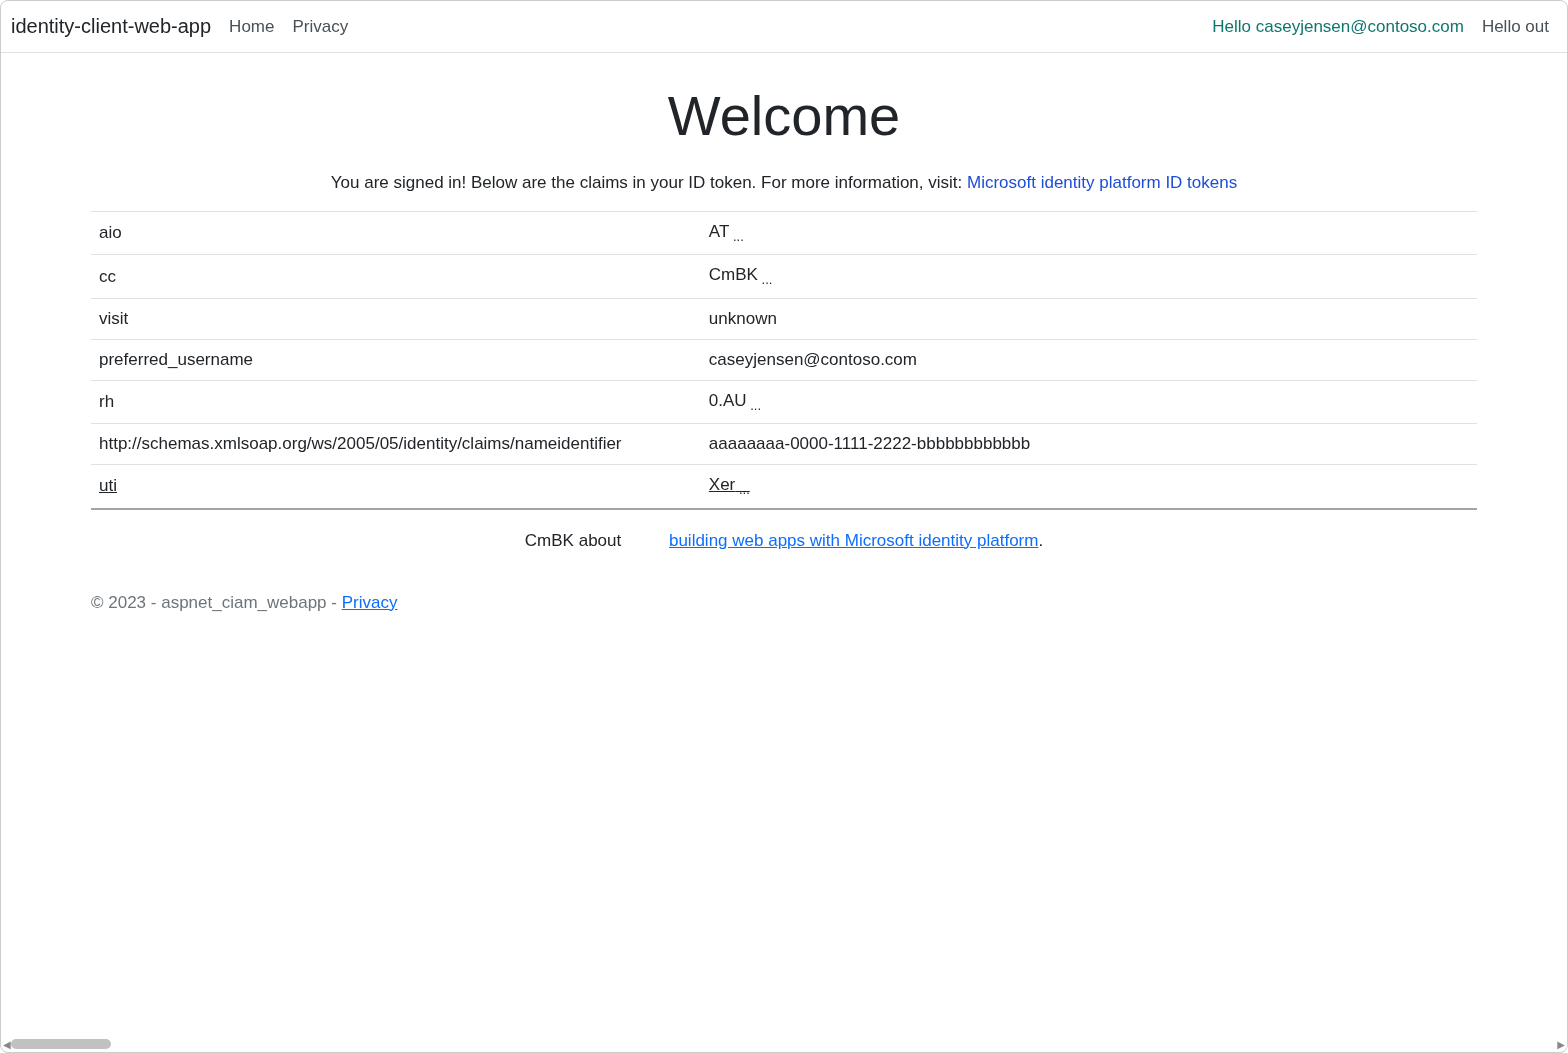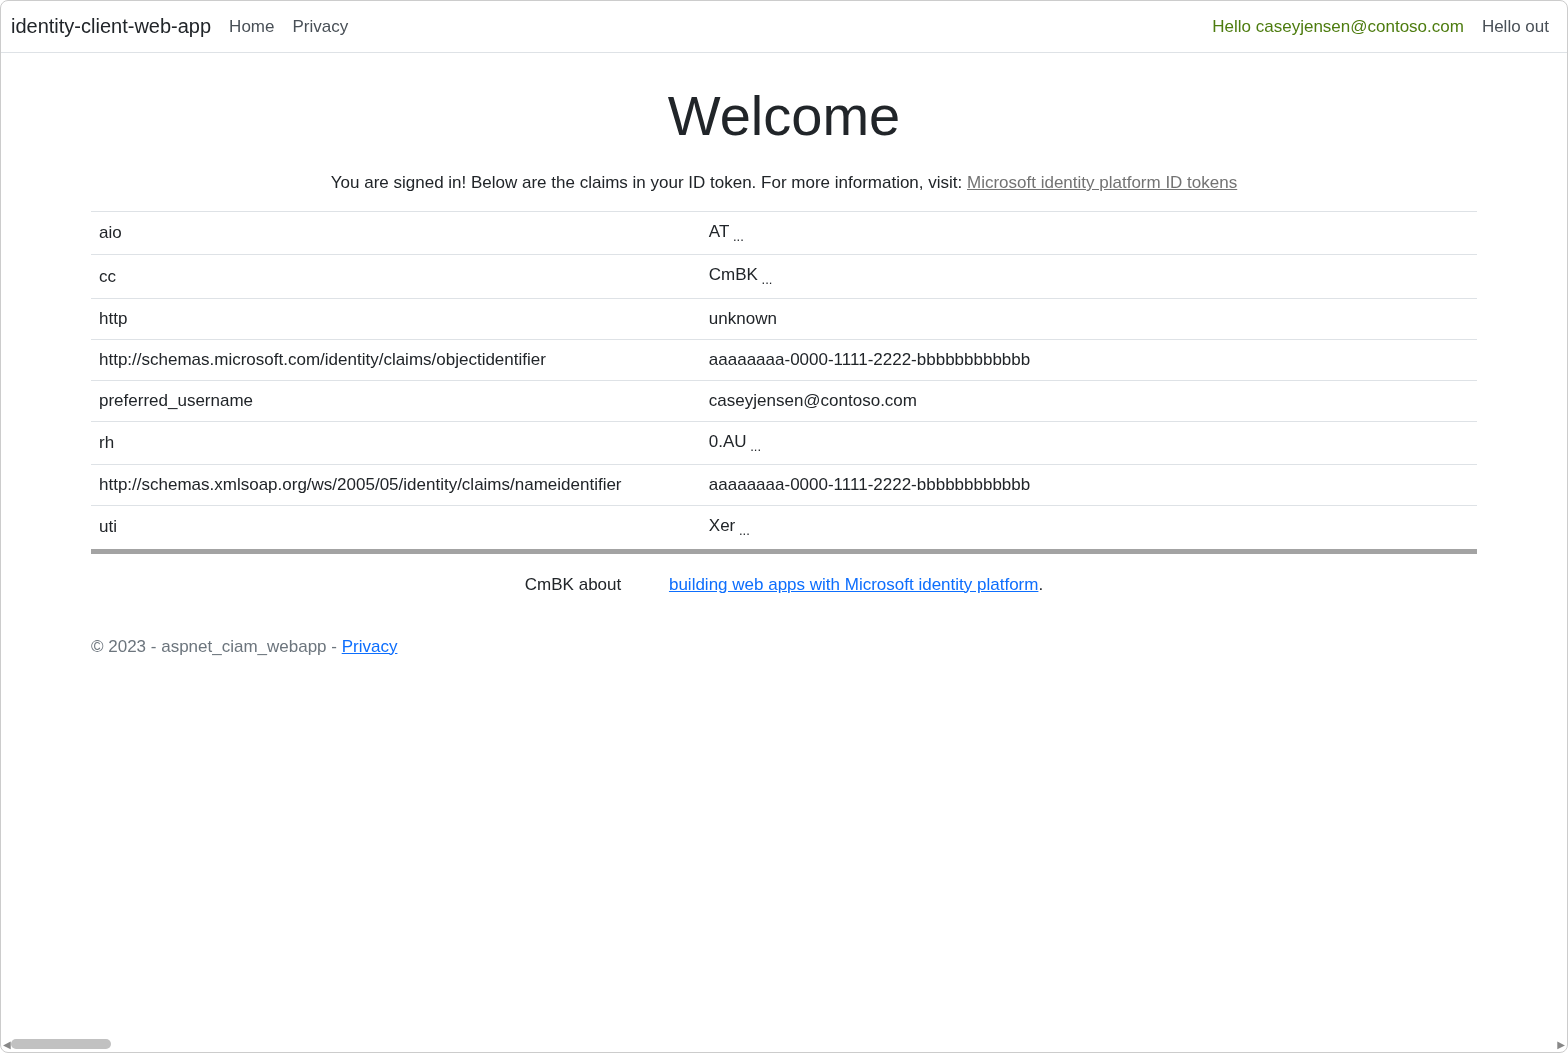--- a/index.html
+++ b/index.html
@@ -43,53 +43,53 @@
       cursor: pointer;
     }
     .navbar-right {
       display: flex;
       align-items: center;
       gap: 18px;
       padding-right: 8px;
     }
     .user-greeting {
       font-size: 17px;
-      color: #4d7c0f;
+      color: #0f766e;
     }
     .main {
       padding: 20px 90px 0 90px;
     }
     .welcome-title {
       font-size: 56px;
       font-weight: 300;
       text-align: center;
       margin-top: 10px;
       margin-bottom: 25px;
       color: #212529;
     }
     .intro-text {
       text-align: center;
       font-size: 17px;
       color: #212529;
       margin-bottom: 18px;
     }
     .intro-text a {
-      color: #737373;
-      text-decoration: underline;
+      color: #1d4ed8;
     }
     .claims-table {
       width: 100%;
       border-collapse: collapse;
       margin-bottom: 21px;
     }
     .claims-table tr {
       border-top: 1px solid #dee2e6;
     }
     .claims-table tr:last-child {
-      border-bottom: 5px solid #a3a3a3;
+      border-bottom: 2px solid #a3a3a3;
+      text-decoration: underline;
     }
     .claims-table td {
       padding: 10px 8px;
       font-size: 17px;
       vertical-align: middle;
     }
     .claims-table td:first-child {
       width: 44%;
     }
     .learn-text {
@@ -164,26 +164,22 @@
     <tbody id="claims-body">
         <tr>
           <td>aio</td>
           <td>AT<span class="ellipsis"> ...</span></td>
         </tr>
         <tr>
           <td>cc</td>
           <td>CmBK<span class="ellipsis"> ...</span></td>
         </tr>
         <tr>
-          <td>http</td>
+          <td>visit</td>
           <td>unknown</td>
-        </tr>
-        <tr>
-          <td>http://schemas.microsoft.com/identity/claims/objectidentifier</td>
-          <td>aaaaaaaa-0000-1111-2222-bbbbbbbbbbbb</td>
         </tr>
         <tr>
           <td>preferred_username</td>
           <td>caseyjensen@contoso.com</td>
         </tr>
         <tr>
           <td>rh</td>
           <td>0.AU<span class="ellipsis"> ...</span></td>
         </tr>
         <tr>

